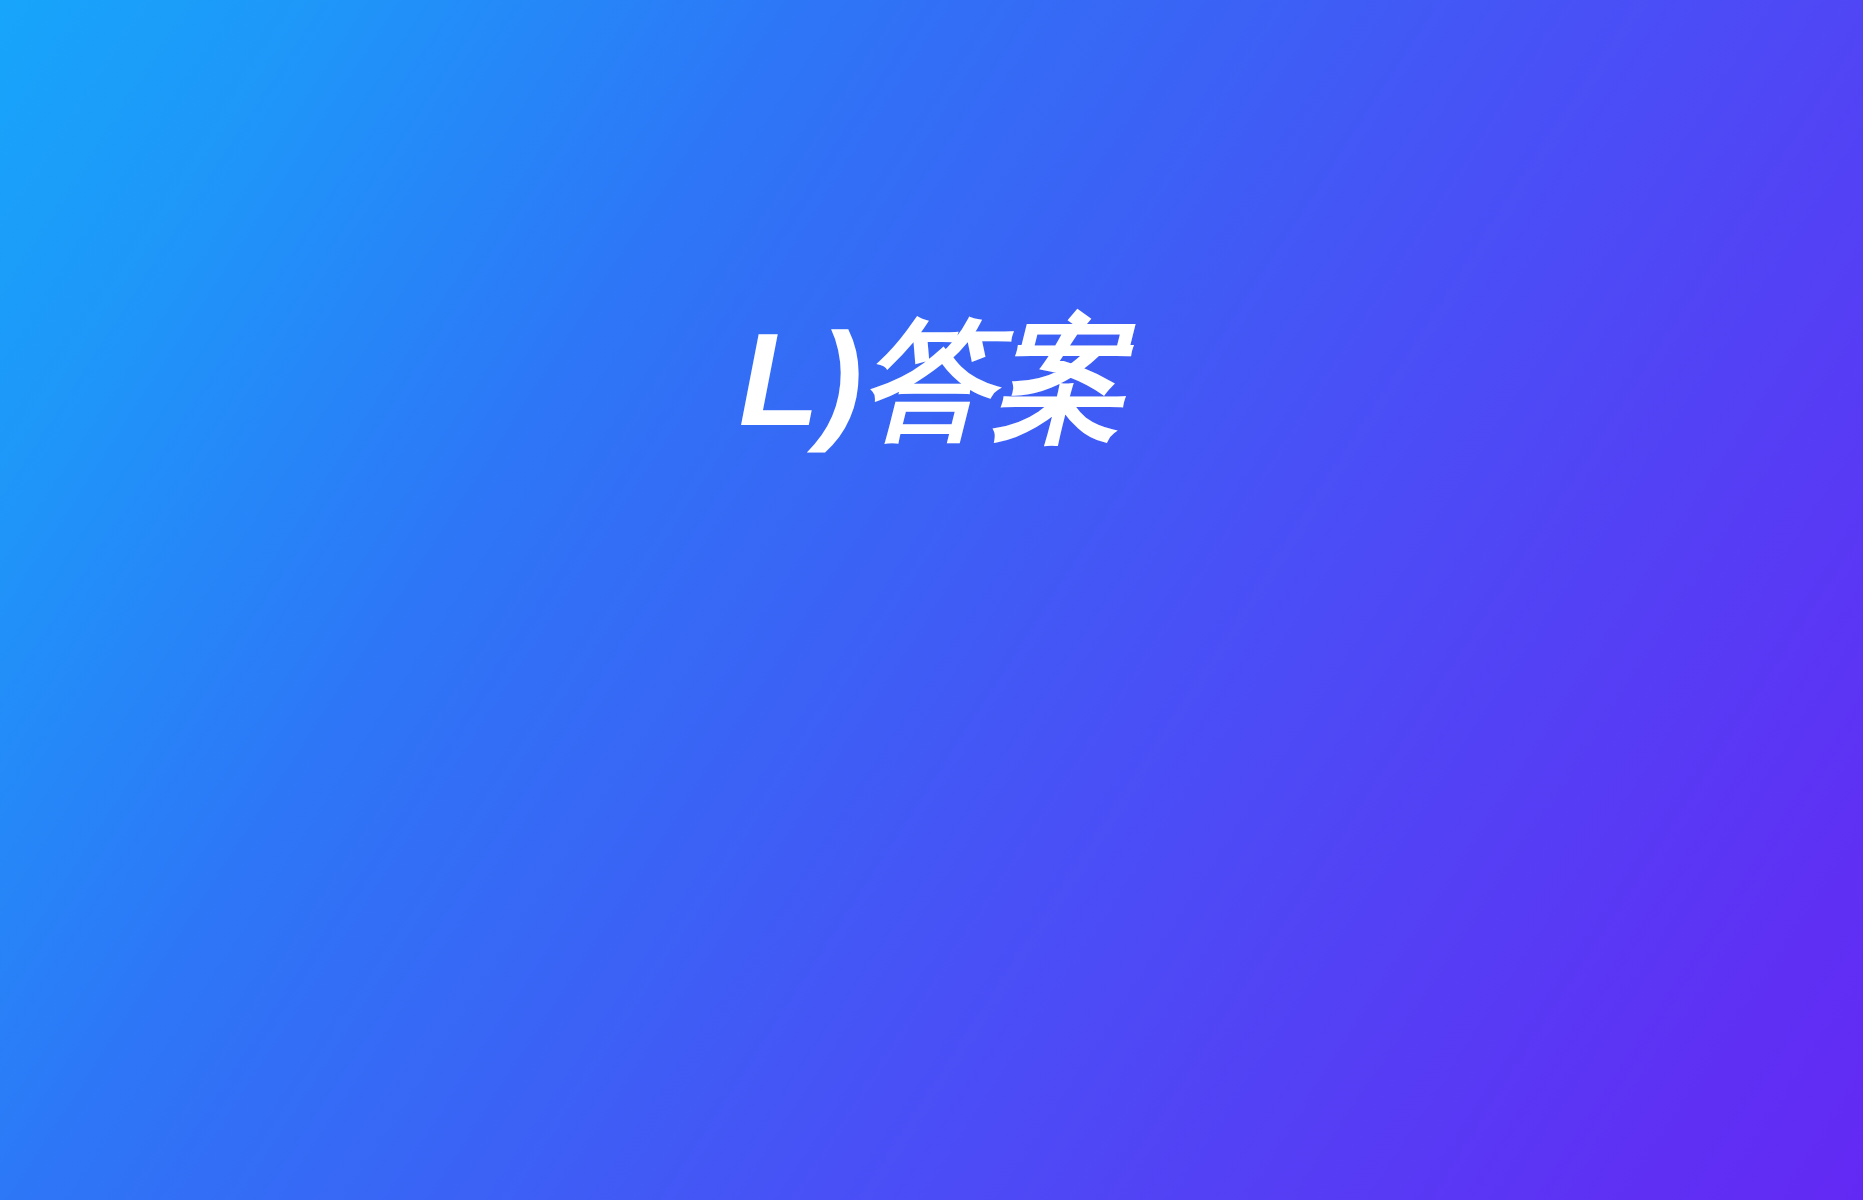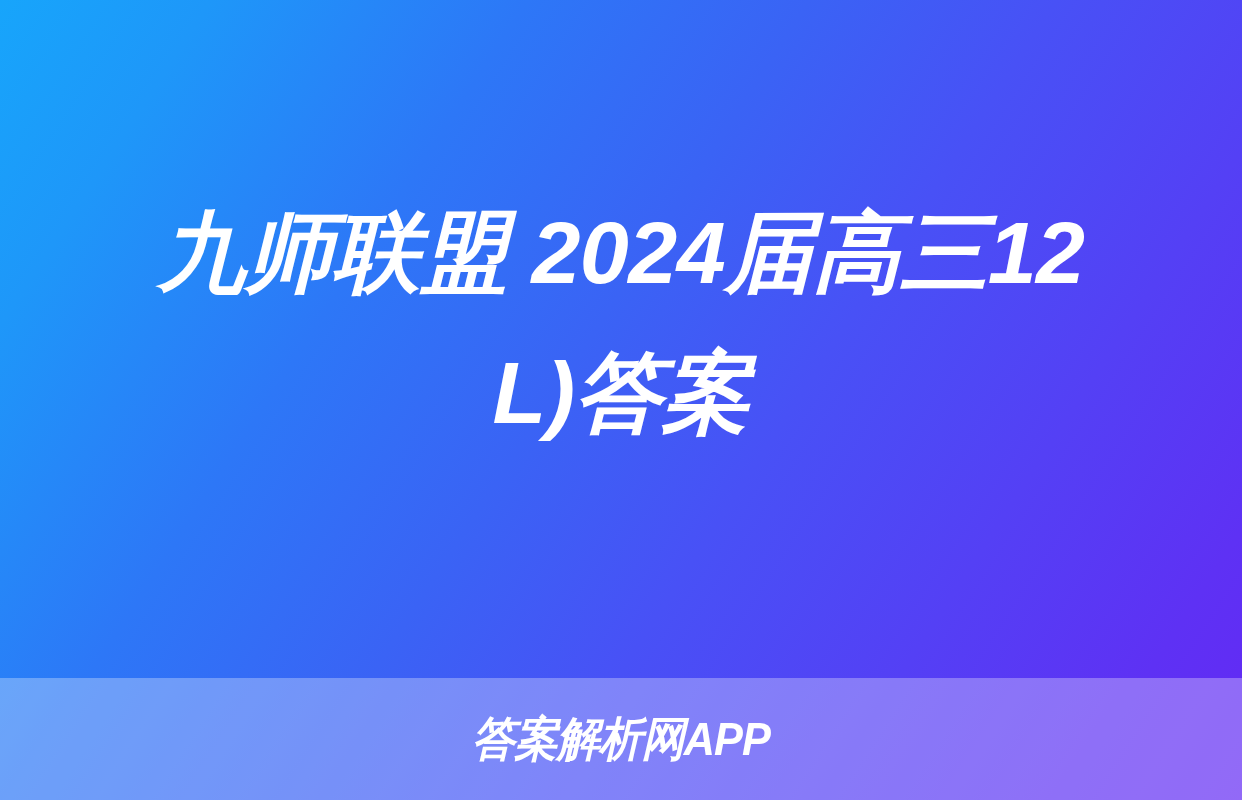--- a/index.html
+++ b/index.html
@@ -78,21 +78,17 @@
     transform-origin: center center;
     white-space: nowrap;
   }
 </style>
 </head>
 <body>
 
 <div id="poster">
 
   <div id="title-block">
-    <span class="tline">九师联盟 2024届高三12</span>
     <span class="tline">L)答案</span>
   </div>
 
-  <div id="footer-band">
-    <div id="footer-text">答案解析网APP</div>
-  </div>
 
 </div>
 
 </body></html>

